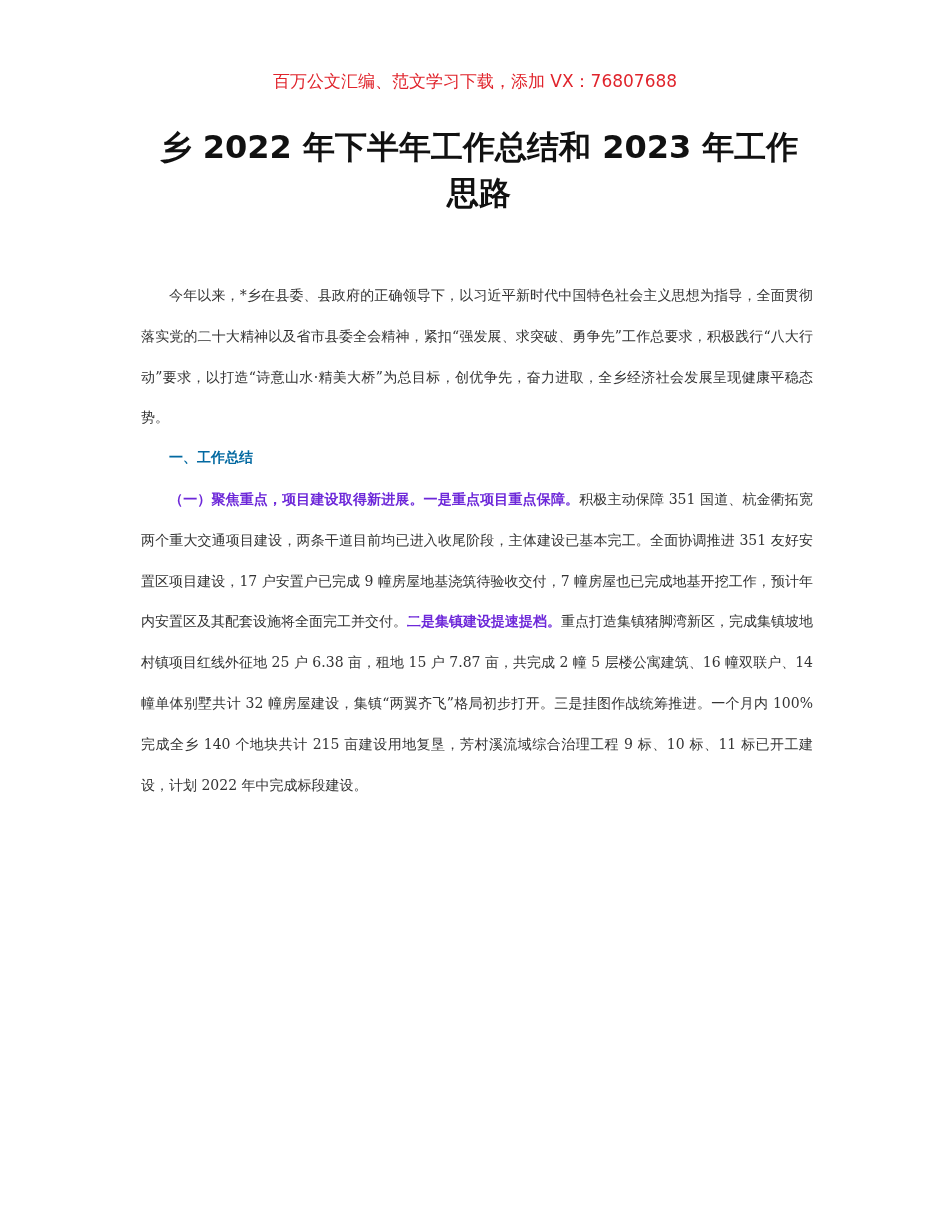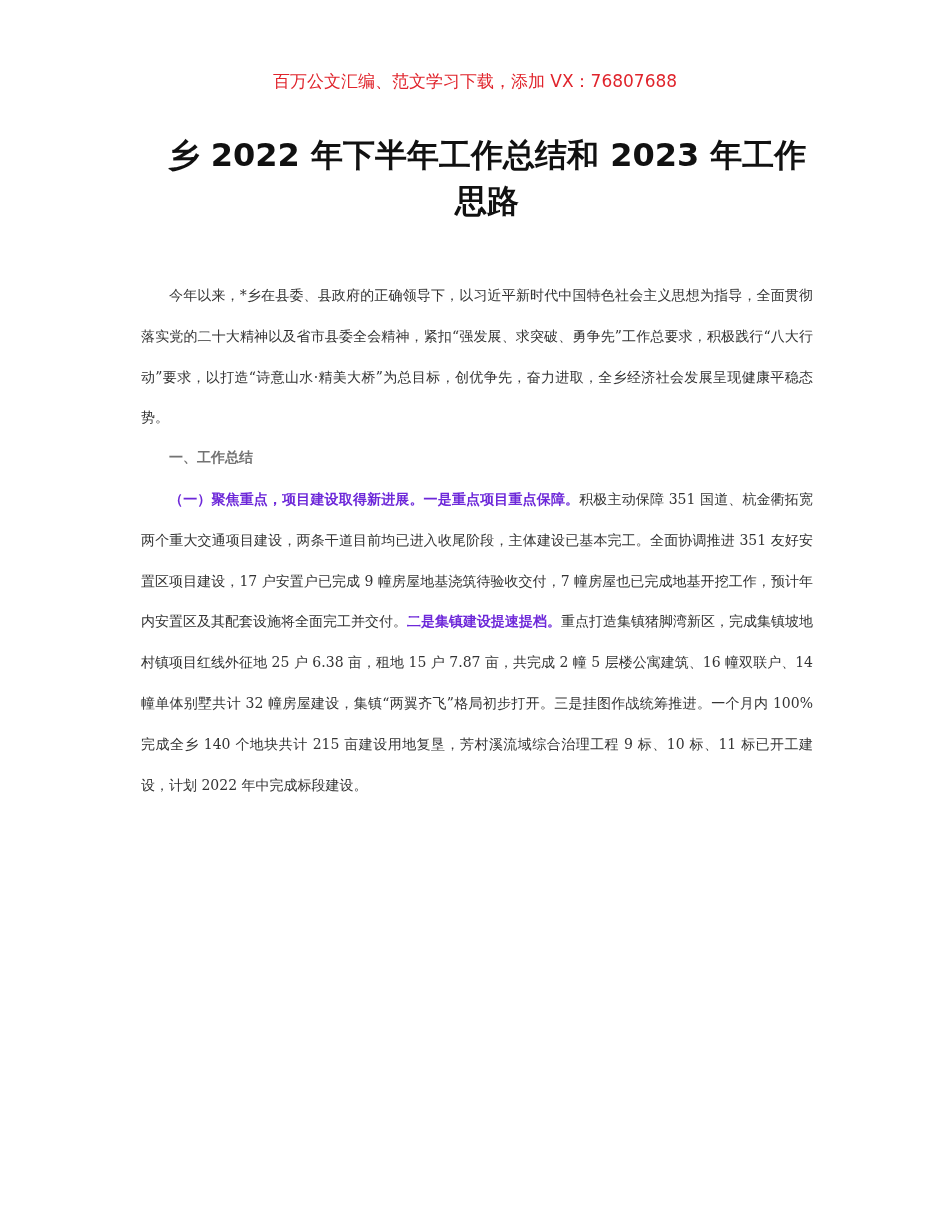--- a/index.html
+++ b/index.html
@@ -36,40 +36,40 @@
     position: absolute;
     top: 108px;
     left: 140px;
     width: 670px;
     text-align: center;
     font-family: "DejaVu Sans", "Liberation Sans", sans-serif;
     font-weight: bold;
     font-size: 32px;
     line-height: 46px;
     color: #111111;
-    margin: 12px;
+    margin: 4px;
   }
   .body-text {
     position: absolute;
     top: 263px;
     left: 141px;
     width: 672px;
     font-size: 14px;
     line-height: 40.8px;
     color: #333333;
     text-align: justify;
   }
   .body-text p {
     margin: 0;
     text-indent: 2em;
   }
   .heading-1 {
     font-family: Liberation Serif, serif;
     font-weight: bold;
-    color: #737373;
+    color: #0369a1;
   }
   .bold {
     font-family: "DejaVu Sans", "Liberation Sans", sans-serif;
     font-weight: bold;
     color: #6d28d9;
   }
 </style>
 </head>
 <body>
 

